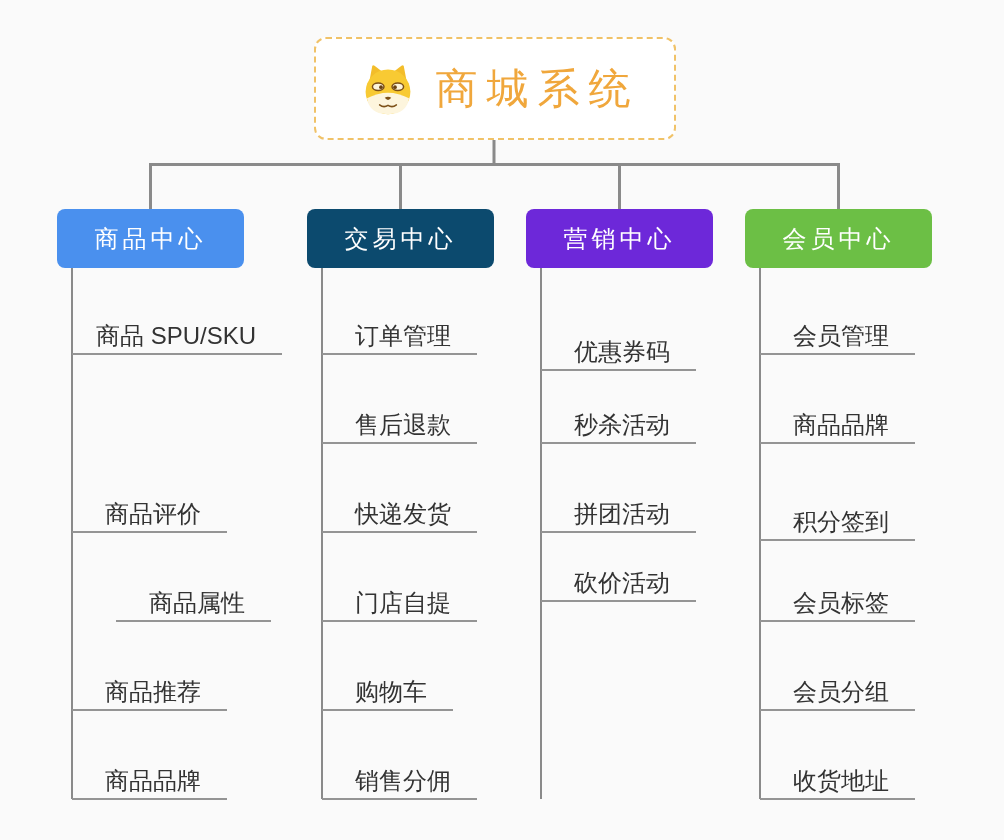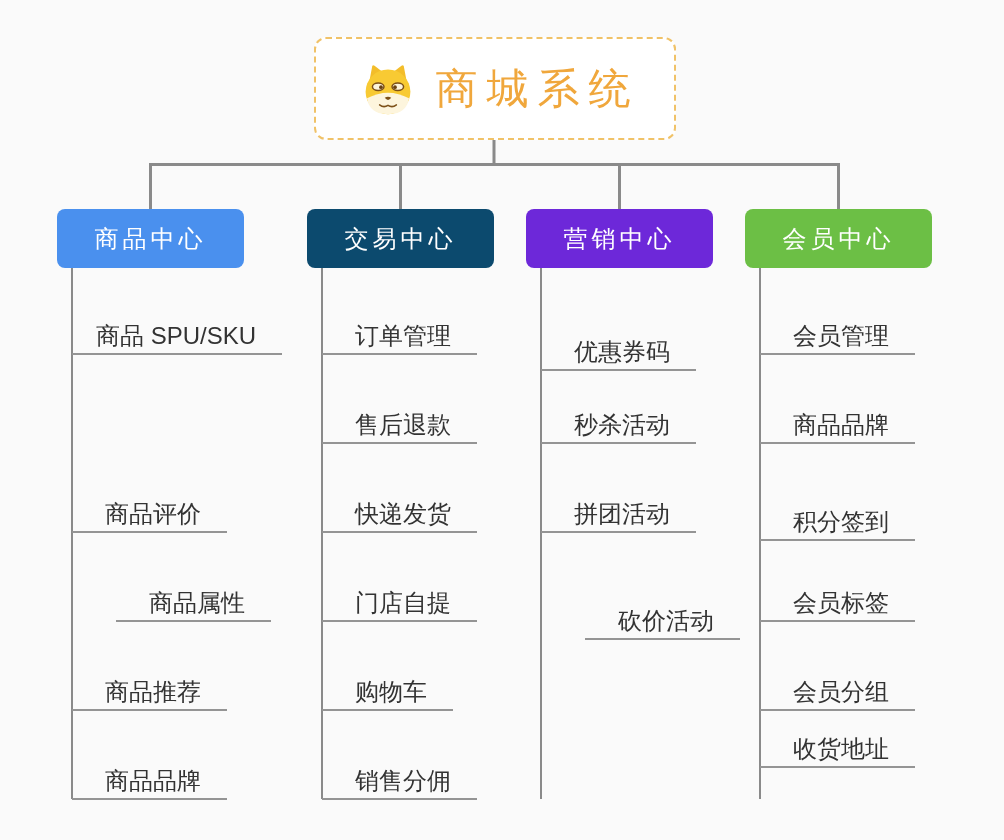--- a/index.html
+++ b/index.html
@@ -132,29 +132,29 @@
         <div class="item" style="top: 555px;">销售分佣</div>
       </div>
   </div>
 
   <div class="branch" style="left:526px">
     <div class="node" style="background: #6d28d9;">营销中心</div>
     <div class="items">
         <div class="item" style="top: 110px; margin-top: 16px;">优惠券码</div>
         <div class="item" style="top: 199px;">秒杀活动</div>
         <div class="item" style="top: 288px;">拼团活动</div>
-        <div class="item" style="top: 395px; margin-left: 44px;">砍价活动</div>
+        <div class="item" style="top: 357px;">砍价活动</div>
       </div>
   </div>
 
   <div class="branch" style="left:745px">
     <div class="node" style="background: rgb(108, 191, 69);">会员中心</div>
     <div class="items">
         <div class="item" style="top: 110px;">会员管理</div>
         <div class="item" style="top: 199px;">商品品牌</div>
         <div class="item" style="top: 296px;">积分签到</div>
         <div class="item" style="top: 377px;">会员标签</div>
         <div class="item" style="top: 466px;">会员分组</div>
-        <div class="item" style="top: 523px;">收货地址</div>
+        <div class="item" style="top: 555px;">收货地址</div>
       </div>
   </div>
 
 </div>
 
 </body></html>

